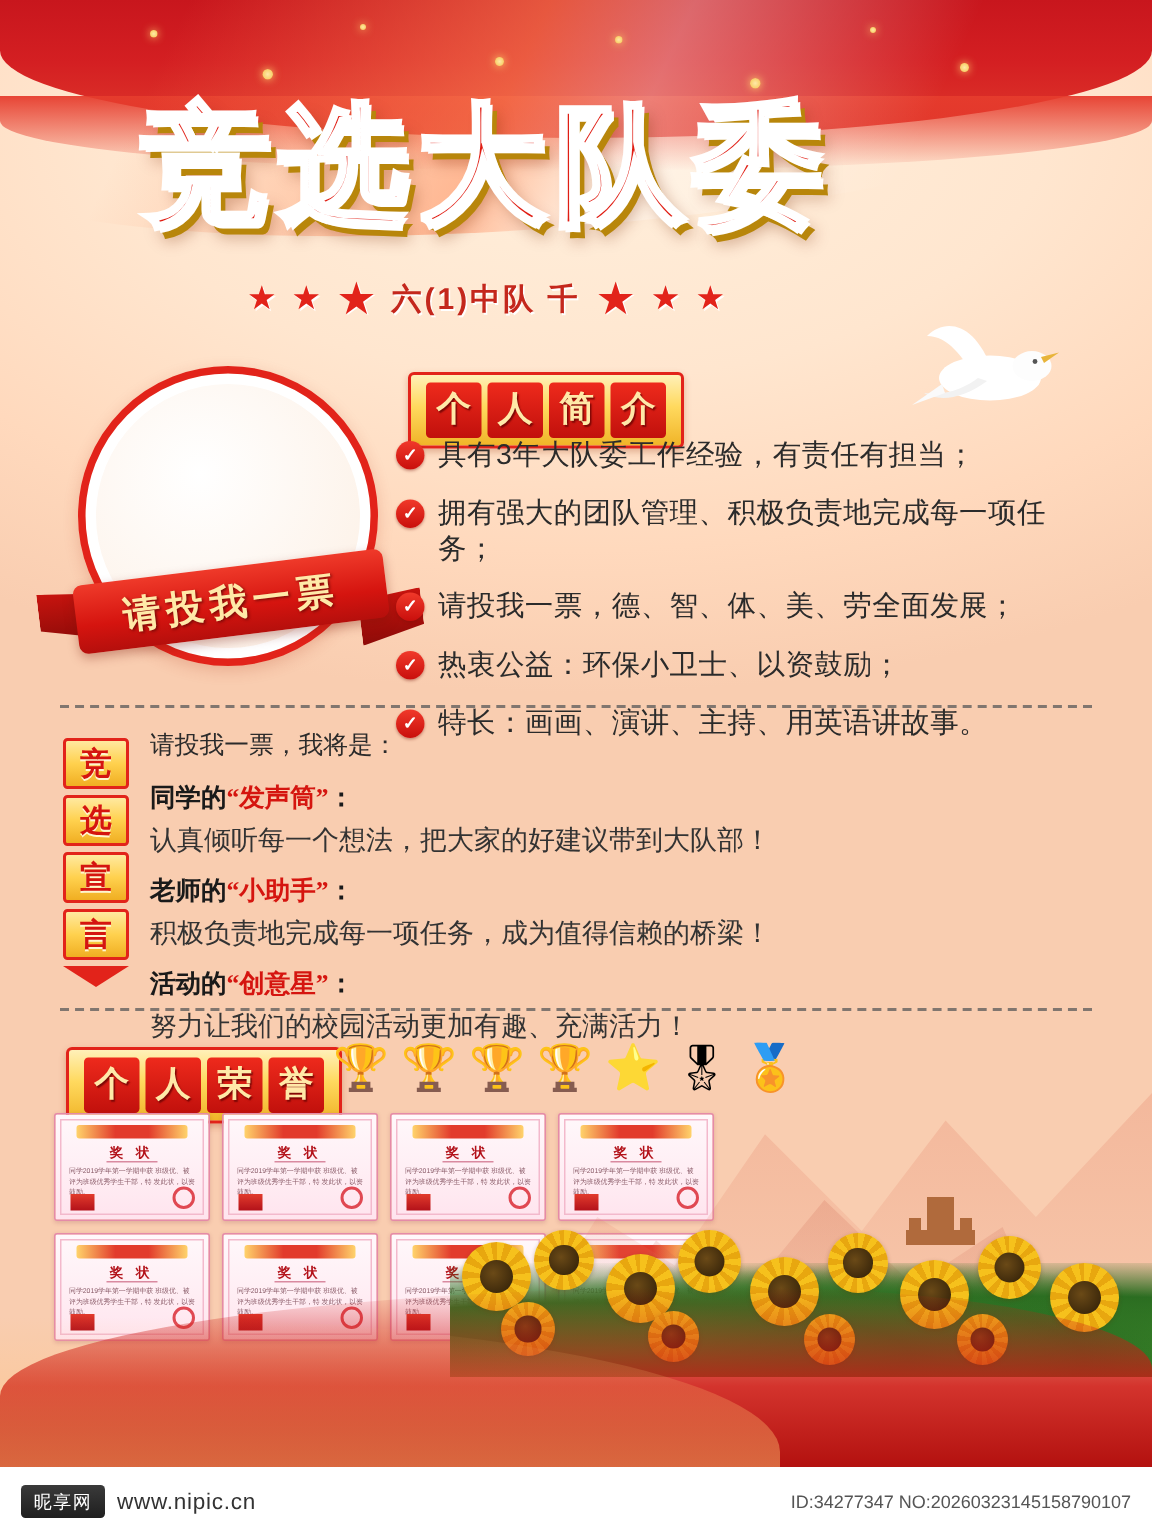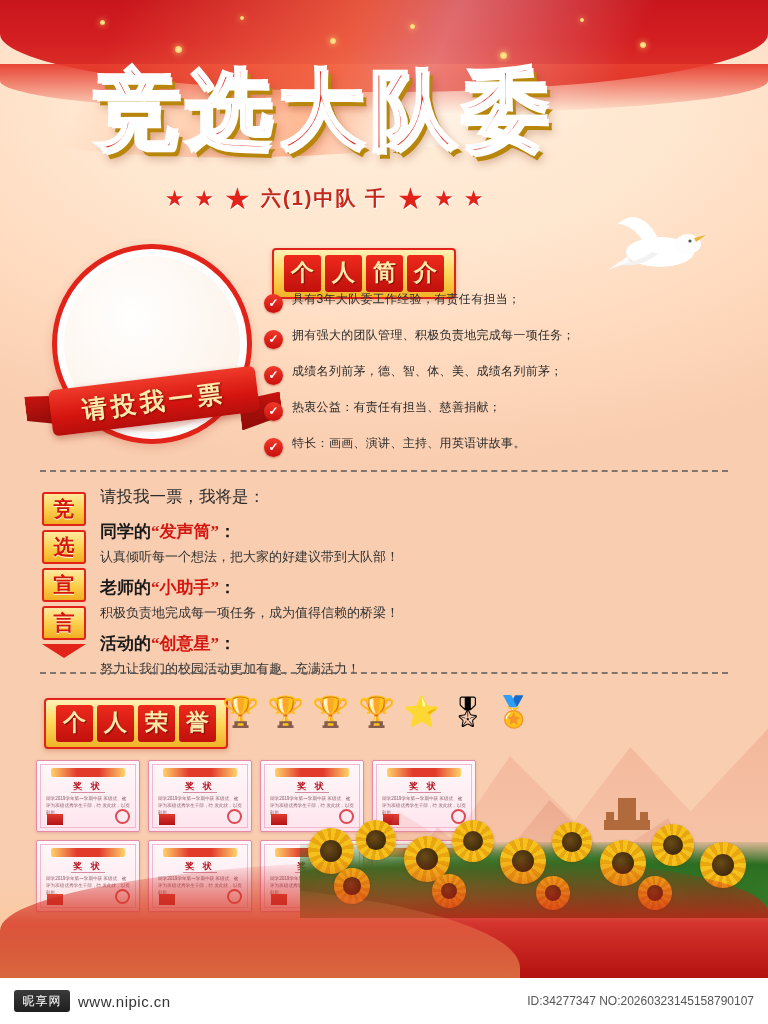--- a/index.html
+++ b/index.html
@@ -117,21 +117,21 @@
   
   .bullets { position: absolute; left: 264px; top: 292px; width: 440px; }
   .bullet { display: flex; align-items: flex-start; gap: 9px; margin-bottom: 15px; }
   .check {
     flex: 0 0 auto; width: 19px; height: 19px; margin-top: 2px;
     border-radius: 50%;
     background: linear-gradient(180deg, #f0392a, #c90f0c);
     color: #fff; font-size: 12px; line-height: 19px; text-align: center; font-weight: 700;
     box-shadow: 0 1px 2px rgba(120,20,10,.4);
   }
-  .bullet-text { font-size: 12px; color: #2b2b2b; line-height: 1.25; letter-spacing: .3px; }
+  .bullet-text { font-size: 19px; color: #2b2b2b; line-height: 1.25; letter-spacing: .3px; }
   
   .dash {
     position: absolute; left: 40px; width: 688px; height: 0;
     border-top: 2px dashed #5a5a5a; opacity: .75;
   }
   .dash.d1 { top: 470px; }
   .dash.d2 { top: 672px; }
   
   .vlabel { position: absolute; left: 42px; top: 492px; width: 44px; }
   .vlabel .cell {
@@ -153,27 +153,27 @@
     width: 0; height: 0; margin-left: 0;
     border-left: 22px solid transparent; border-right: 22px solid transparent;
     border-top: 14px solid #e2231a;
   }
   
   .decl { position: absolute; left: 100px; top: 486px; width: 620px; }
   .decl .lead { font-size: 16.5px; color: #2b2b2b; margin-bottom: 12px; }
   .decl .item { margin-bottom: 10px; }
   .decl .item .h { font-size: 17px; font-weight: 700; color: #1a1a1a; margin-bottom: 5px; }
   .decl .item .h em { font-style: normal; color: #d5150f; font-family: Liberation Serif, serif; }
-  .decl .item .d { font-size: 13px; color: #333; }
+  .decl .item .d { font-size: 18px; color: #333; }
   
   .honor-head { position: absolute; left: 44px; top: 698px; }
   .trophies { position: absolute; left: 222px; top: 694px; display: flex; gap: 8px; align-items: flex-end; }
   .trophies span { font-size: 30px; }
   
-  .certs { position: absolute; left: 36px; top: 760px; width: 440px; }
+  .certs { position: absolute; left: 36px; top: 742px; width: 440px; }
   .cert-row { display: flex; gap: 8px; margin-bottom: 8px; }
   .cert {
     width: 104px; height: 72px;
     background: linear-gradient(180deg, #fff8fb 0%, #ffeef4 55%, #ffe4ee 100%);
     border: 1.5px solid #e58aa8;
     border-radius: 2px;
     position: relative;
     box-shadow: 0 1px 3px rgba(120,40,60,.18);
     overflow: hidden;
   }
@@ -322,25 +322,25 @@
     <div class="bullet">
       <span class="check">✓</span>
       <span class="bullet-text">具有3年大队委工作经验，有责任有担当；</span>
     </div>
     <div class="bullet">
       <span class="check">✓</span>
       <span class="bullet-text">拥有强大的团队管理、积极负责地完成每一项任务；</span>
     </div>
     <div class="bullet">
       <span class="check">✓</span>
-      <span class="bullet-text">成绩名列前茅，德、智、体、美、成绩名列前茅；</span>
+      <span class="bullet-text">请投我一票，德、智、体、美、劳全面发展；</span>
     </div>
     <div class="bullet">
       <span class="check">✓</span>
-      <span class="bullet-text">热衷公益：有责任有担当、慈善捐献；</span>
+      <span class="bullet-text">热衷公益：环保小卫士、以资鼓励；</span>
     </div>
     <div class="bullet">
       <span class="check">✓</span>
       <span class="bullet-text">特长：画画、演讲、主持、用英语讲故事。</span>
     </div>
   </div>
 
   <div class="dash d1"></div>
 
   <div class="vlabel">

